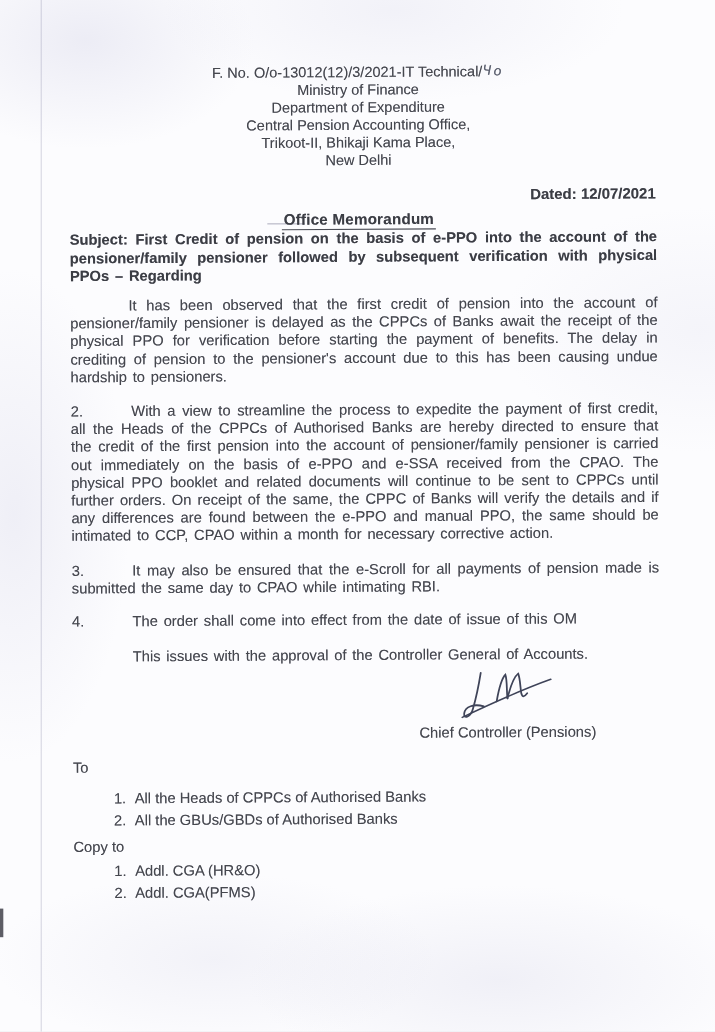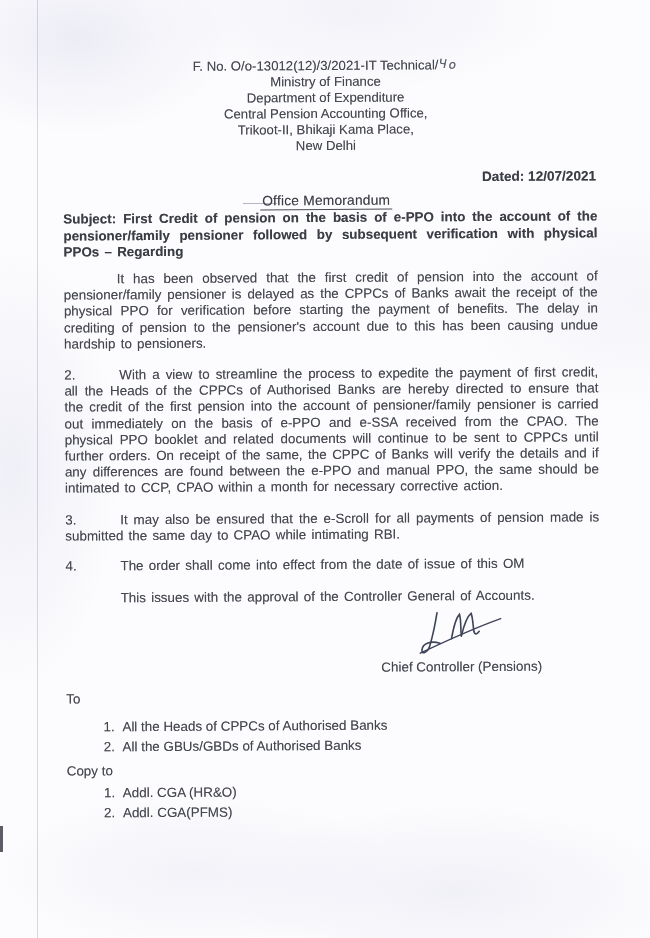--- a/index.html
+++ b/index.html
@@ -22,21 +22,21 @@
   .content{position:absolute;left:0;top:0;width:650px;transform:rotate(-0.35deg);transform-origin:50% 0;}
   .fuzz{text-shadow:0 0 0.5px rgba(90,90,105,0.55);}
   .letterhead{padding-top:58px;text-align:center;font-size:13.2px;line-height:15.9px;}
   .handwritten{
     display:inline-block;font-family:"DejaVu Sans",sans-serif;color:#5a5f6e;
     transform:rotate(6deg) skewX(-6deg);font-size:12px;letter-spacing:2px;vertical-align:1px;
   }
   .dated{margin-top:17px;padding-right:55px;text-align:right;font-weight:bold;font-size:13.6px;color:#3b3d44;}
   .om-heading-row{margin-top:6px;text-align:center;}
   .om-heading{
-    display:inline-block;font-weight:normal;font-size:13.8px;color:#3b3d44;
+    display:inline-block;font-weight:bold;font-size:13.8px;color:#3b3d44;
     border-bottom:1.5px solid #4a4c55;padding:0 2px 1px 2px;letter-spacing:0.2px;
   }
   .body-col{padding-left:62px;padding-right:54px;font-size:13.4px;line-height:16.2px;}
   .subject{margin-top:16px;font-weight:bold;color:#3b3d44;text-align:justify;word-spacing:2px;}
   .para{margin:0;text-align:justify;word-spacing:1.5px;}
   .p1{margin-top:11px;text-indent:53px;}
   .p2{margin-top:15px;}
   .p3{margin-top:15px;}
   .p4{margin-top:14px;text-align:left;}
   .pnum{display:inline-block;width:55px;text-indent:0;}

